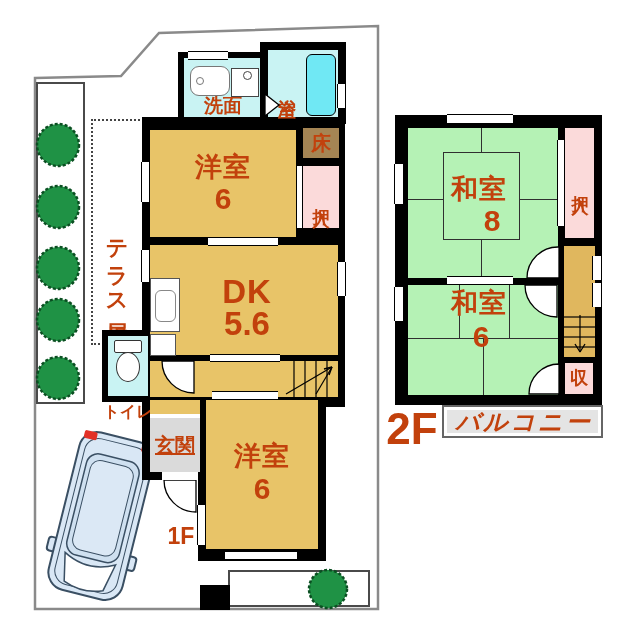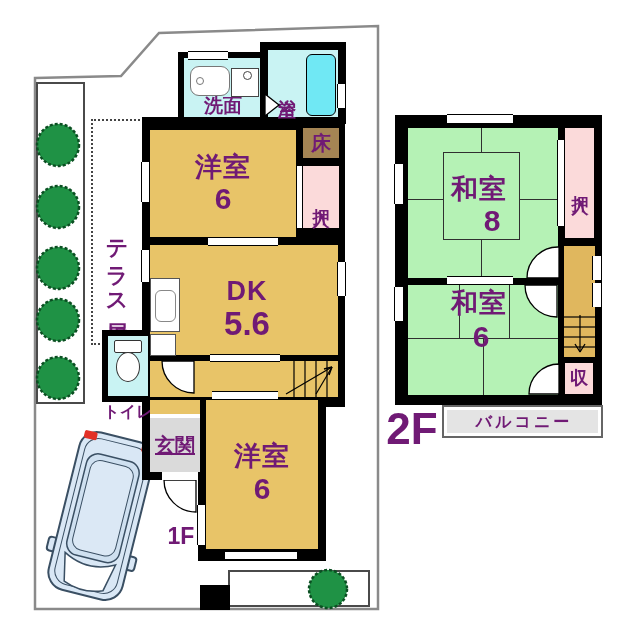--- a/index.html
+++ b/index.html
@@ -1,21 +1,21 @@
 <!DOCTYPE html>
 <html><head>
 <meta charset="utf-8">
 <style>
   html,body{margin:0;padding:0;background:#fff;}
   #stage{position:relative;width:640px;height:640px;background:#ffffff;
          font-family:"Liberation Sans","DejaVu Sans",sans-serif;overflow:hidden;}
   .abs{position:absolute;}
   .bp{position:absolute;background:#000;}
   .room{position:absolute;box-sizing:border-box;}
-  .lbl{position:absolute;transform:translate(-50%,-50%);font-weight:bold;color:#701a75;
+  .lbl{position:absolute;transform:translate(-50%,-50%);font-weight:bold;color:#c2410c;
        line-height:1;white-space:nowrap;text-align:center;}
   .vert{writing-mode:vertical-rl;text-orientation:upright;letter-spacing:3px;}
   .winh{position:absolute;background:#fff;border-top:1.5px solid #000;border-bottom:1.5px solid #000;box-sizing:border-box;}
   .winv{position:absolute;background:#fff;border-left:1.5px solid #000;border-right:1.5px solid #000;box-sizing:border-box;}
   .tl{position:absolute;background:#2f2f2f;}
   .tlrect{position:absolute;border:1px solid #2f2f2f;box-sizing:border-box;}
   svg{display:block;}
 </style>
 </head>
 <body>
@@ -83,21 +83,21 @@
   <div class="lbl" style="left:321px;top:143px;font-size:20px;">床</div>
   <div class="room" style="left:303px;top:166px;width:36px;height:62px;background:#fbdada;"></div>
   <div class="winv" style="left:296px;top:166px;width:7px;height:62px;"></div>
   <div class="lbl vert" style="left:321px;top:197px;font-size:17px;letter-spacing:2px;">押入</div>
 
   <div class="room" style="left:150px;top:245px;width:188px;height:110px;background:#e8c468;"></div>
   <div class="winh" style="left:208px;top:237px;width:70px;height:9px;"></div>
   <div class="abs" style="left:150px;top:278px;width:30px;height:54px;background:#fff;border:1px solid #555;box-sizing:border-box;"></div>
   <div class="abs" style="left:155px;top:290px;width:19px;height:30px;background:#fff;border:1.5px solid #888;border-radius:6px;"></div>
   <div class="abs" style="left:150px;top:334px;width:26px;height:22px;background:#fff;border:1px solid #555;box-sizing:border-box;"></div>
-  <div class="lbl" style="left:247px;top:291px;font-size:27px;letter-spacing:1px;">DK</div>
+  <div class="lbl" style="left:247px;top:291px;font-size:33px;letter-spacing:1px;">DK</div>
   <div class="lbl" style="left:247px;top:323px;font-size:33px;">5.6</div>
   <div class="winv" style="left:141px;top:250px;width:9px;height:32px;"></div>
   <div class="winv" style="left:337px;top:262px;width:9px;height:34px;"></div>
 
   <div class="room" style="left:150px;top:361px;width:188px;height:36px;background:#e8c468;"></div>
   <div class="winh" style="left:210px;top:354px;width:70px;height:8px;"></div>
   <svg class="abs" style="left:283px;top:361px;" width="54" height="36" viewBox="0 0 54 36">
     <g stroke="#000" stroke-width="1.2" fill="none">
       <line x1="11" y1="0" x2="11" y2="36"></line>
         <line x1="22" y1="0" x2="22" y2="36"></line>
@@ -184,17 +184,17 @@
   </svg>
 
   <div class="winh" style="left:447px;top:114px;width:66px;height:10px;"></div>
   <div class="winv" style="left:394px;top:164px;width:10px;height:40px;"></div>
   <div class="winv" style="left:394px;top:287px;width:10px;height:34px;"></div>
   <div class="winv" style="left:592px;top:256px;width:10px;height:24px;"></div>
   <div class="winv" style="left:592px;top:283px;width:10px;height:24px;"></div>
   <div class="winh" style="left:447px;top:276px;width:66px;height:9px;"></div>
 
   <div class="room" style="left:442px;top:405px;width:161px;height:33px;background:#e4e4e4;border:2px solid #666;box-shadow:inset 0 0 0 3px #fff;"></div>
-  <div class="lbl" style="left:524px;top:422px;font-size:16px;letter-spacing:3px;">バルコニー</div>
+  <div class="lbl" style="left:524px;top:422px;font-size:24px;letter-spacing:3px;font-style:italic;">バルコニー</div>
 
   <div class="lbl" style="left:412px;top:429px;font-size:44px;">2F</div>
 
 </div>
 
 </body></html>

